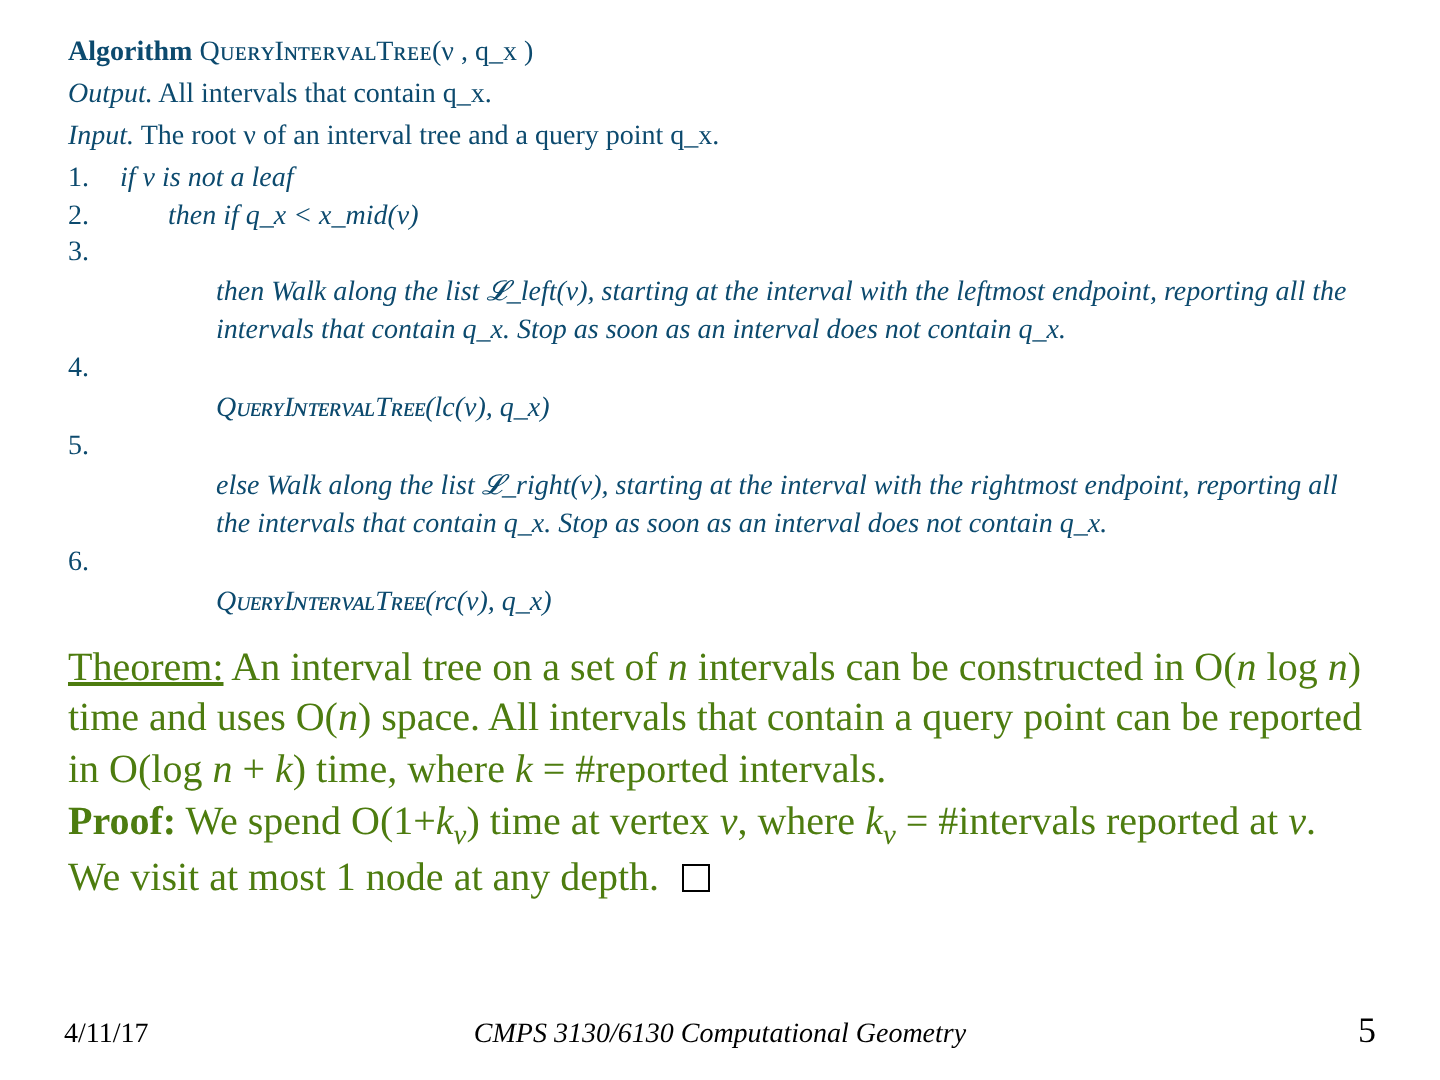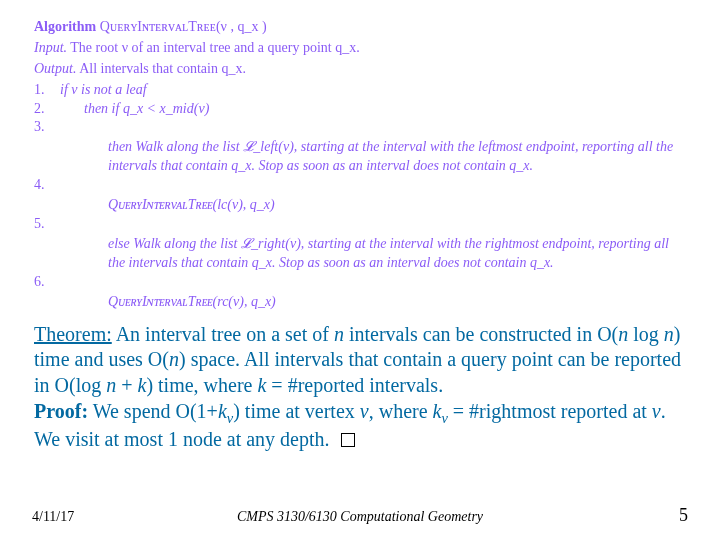--- a/index.html
+++ b/index.html
@@ -22,21 +22,21 @@
   h1 {
     font-size: 36px;
     font-weight: 400;
     margin: 0 0 6px 0;
     text-align: center;
     letter-spacing: 0.5px;
   }
   .algo {
     font-size: 14px;
     line-height: 1.35;
-    color: #8b5cf6;
+    color: #0c4a6e;
     margin-bottom: 10px;
   }
   .algo-head { margin-bottom: 2px; }
   .algo em { font-style: italic; }
   .algo .kw { font-weight: bold; }
   .algo-row {
     display: flex;
     align-items: flex-start;
     gap: 10px;
   }
@@ -47,21 +47,21 @@
   }
   .algo-body {
     flex: 1;
     font-style: italic;
   }
   .ind1 { padding-left: 24px; }
   .ind2 { padding-left: 48px; margin-top: 20px; }
   .theorem {
     font-size: 20px;
     line-height: 1.28;
-    color: #0369a1;
+    color: #4d7c0f;
   }
   .theorem .label { text-decoration: underline; }
   .theorem .pf-label { font-weight: bold; }
   .theorem em { font-style: italic; }
   .theorem .sub { font-size: 0.72em; vertical-align: sub; font-style: italic; }
   .qed {
     display: inline-block;
     width: 12px; height: 12px;
     border: 1.4px solid #000;
     margin-left: 6px;
@@ -85,26 +85,26 @@
 <body>
 
 <div class="slide">
 
   <div class="algo">
     <div class="algo-head">
       <span class="kw">Algorithm</span>
       <span>QᴜᴇʀʏIɴᴛᴇʀᴠᴀʟTʀᴇᴇ(ν , q_x )</span>
     </div>
     <div class="algo-head">
+      <em>Output.</em>
+      <span>All intervals that contain q_x.</span>
+    </div>
+    <div class="algo-head">
       <em>Input.</em>
       <span>The root ν of an interval tree and a query point q_x.</span>
-    </div>
-    <div class="algo-head">
-      <em>Output.</em>
-      <span>All intervals that contain q_x.</span>
     </div>
 
     <div class="algo-row">
       <div class="algo-num">1.</div>
       <div class="algo-body">if ν is not a leaf</div>
     </div>
     <div class="algo-row">
       <div class="algo-num">2.</div>
       <div class="algo-body ind1">then if q_x &lt; x_mid(ν)</div>
     </div>
@@ -123,21 +123,21 @@
     <div class="algo-row">
       <div class="algo-num">6.</div>
       <div class="algo-body ind2">QᴜᴇʀʏIɴᴛᴇʀᴠᴀʟTʀᴇᴇ(rc(ν), q_x)</div>
     </div>
   </div>
 
   <div class="theorem">
     <span class="label">Theorem:</span>
     <span>An interval tree on a set of </span><em>n</em><span> intervals can be constructed in O(</span><em>n</em><span> log </span><em>n</em><span>) time and uses O(</span><em>n</em><span>) space. All  intervals that contain a query point can be reported in O(log </span><em>n</em><span> + </span><em>k</em><span>)  time, where </span><em>k</em><span> = #reported intervals.</span>
     <br>
-    <span class="pf-label">Proof:</span><span> We spend O(1+</span><em>k</em><span class="sub">v</span><span>) time at vertex </span><em>v</em><span>, where </span><em>k</em><span class="sub">v</span><span> = #rightmost reported at </span><em>v</em><span>. We visit at most 1 node at any depth.</span>
+    <span class="pf-label">Proof:</span><span> We spend O(1+</span><em>k</em><span class="sub">v</span><span>) time at vertex </span><em>v</em><span>, where </span><em>k</em><span class="sub">v</span><span> = #intervals reported at </span><em>v</em><span>. We visit at most 1 node at any depth.</span>
     <span class="qed"></span>
   </div>
 
   <div class="footer">
     <div class="date">4/11/17</div>
     <div class="course">CMPS 3130/6130 Computational Geometry</div>
     <div class="page">5</div>
   </div>
 </div>
 

